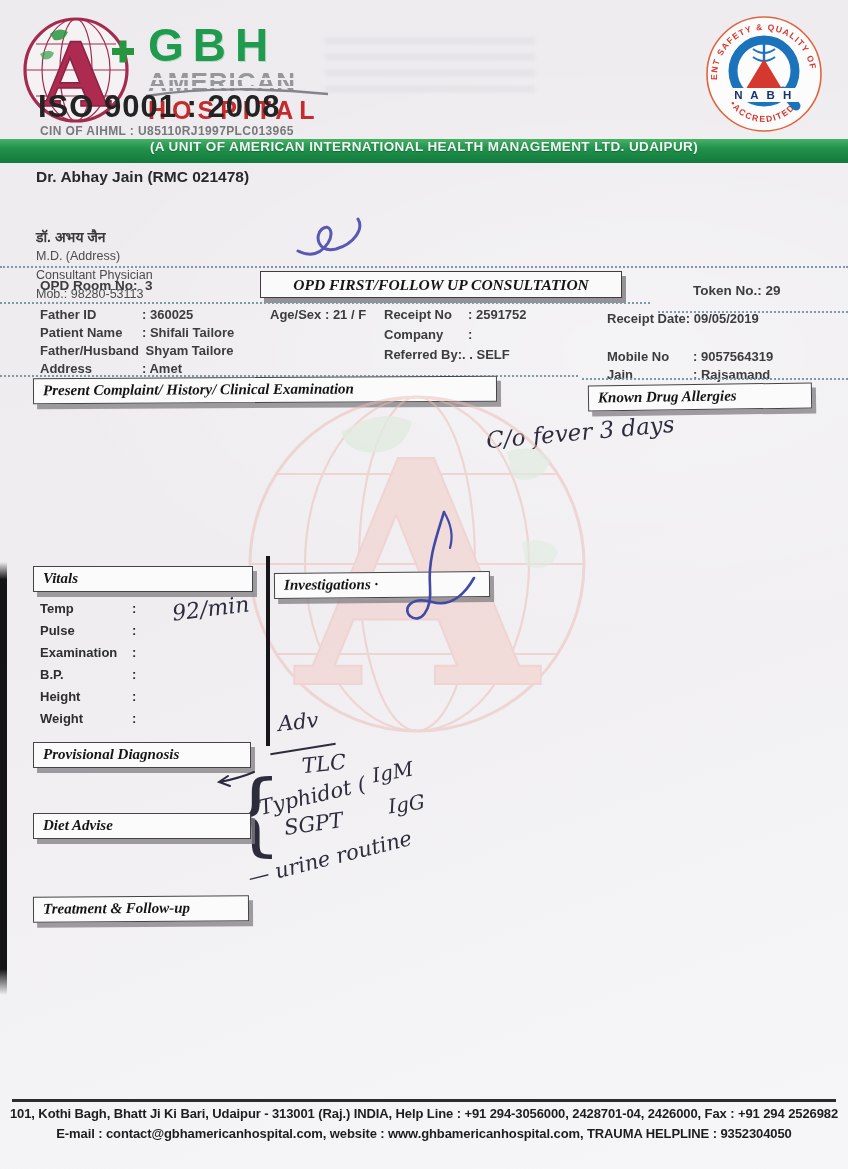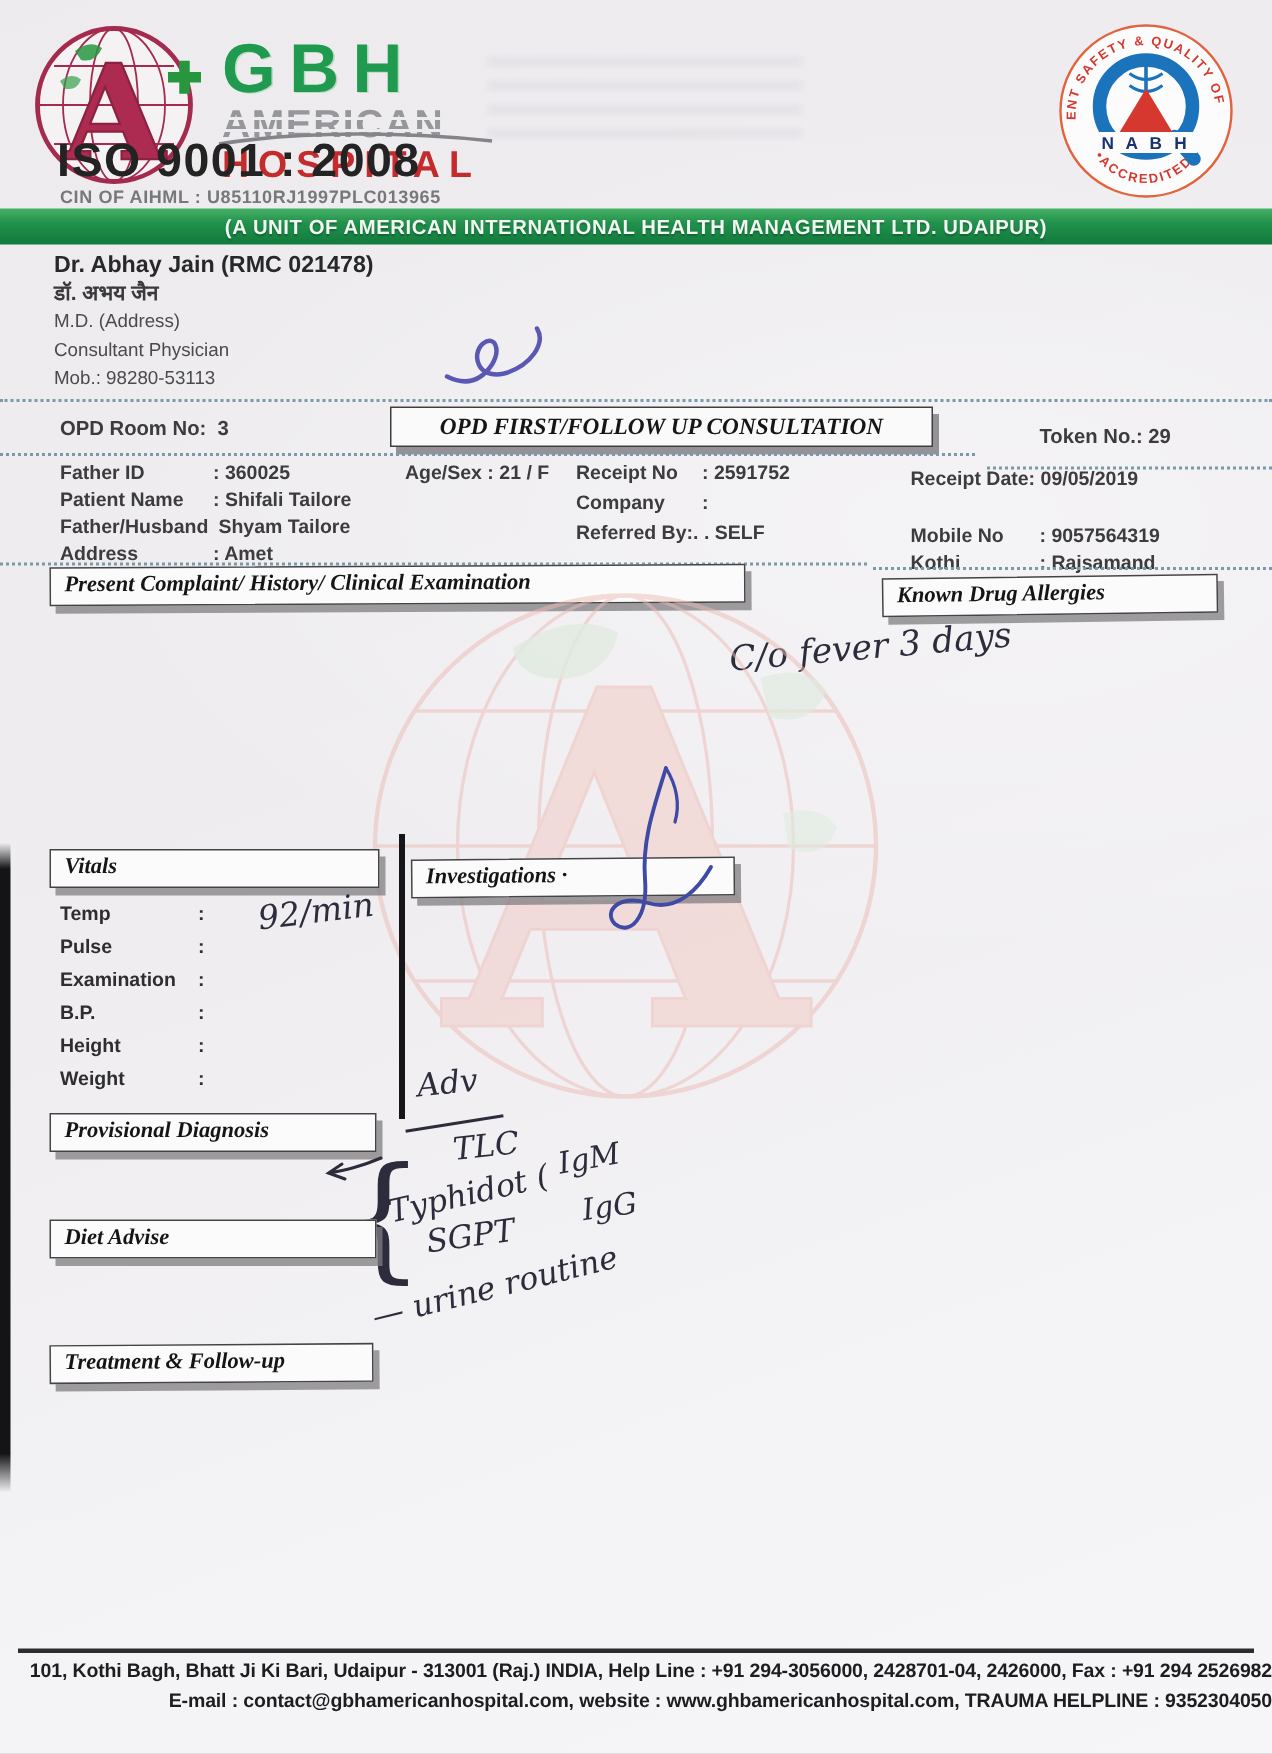--- a/index.html
+++ b/index.html
@@ -14,46 +14,46 @@
   .abs{position:absolute;}
   
   .brand-gbh{font-size:46px;font-weight:bold;color:#1f9a4e;letter-spacing:9px;line-height:1;text-shadow:1px 1px 0 #bcd9c4;}
   .brand-american{position:relative;font-size:26px;font-weight:bold;color:#96979b;letter-spacing:1px;line-height:1;margin-top:1px;}
   .brand-american .slat{position:absolute;left:0;width:168px;height:2px;background:#edebee;}
   .brand-hospital{font-size:25px;font-weight:bold;color:#c42b2c;letter-spacing:6px;line-height:1;margin-top:3px;}
   .iso{font-size:31px;font-weight:bold;color:#232323;letter-spacing:1px;}
   .cin{font-size:12px;font-weight:bold;color:#77787c;letter-spacing:.4px;}
   .banner{left:0;top:139px;width:848px;height:24px;
     background:linear-gradient(180deg,#47b168 0%,#21914b 40%,#127a3d 100%);
-    display:flex;align-items:center;justify-content:center;}
+    display:flex;align-items:flex-start;justify-content:center;}
   .banner span{color:#f2f7f3;font-size:13.5px;font-weight:bold;letter-spacing:.4px;text-shadow:0 1px 1px rgba(0,0,0,.25);}
   
   .doc{left:36px;top:167px;line-height:19px;}
   .doc .dname{font-size:15.5px;font-weight:bold;color:#28282a;}
-  .doc .dhindi{font-size:14px;font-weight:bold;color:#3a3a3c;}
+  .doc .dhindi{font-size:14px;font-weight:bold;color:#3a3a3c;margin-top:42px;}
   .doc .dsmall{font-size:12.5px;color:#4b4b4e;}
   
   .dots{border-top:2.2px dotted #7b9aa8;height:0;}
   
   .lbl{font-size:13px;font-weight:600;color:#3c3c3e;}
   .titlebox{left:260px;top:271px;width:360px;background:#fbfafb;border:1.6px solid #3e3e40;
     box-shadow:4px 5px 0 rgba(125,123,127,.8);padding:4px 0 3px;text-align:center;}
   .titlebox span{font-family:"Liberation Serif","DejaVu Serif",serif;font-style:italic;font-weight:bold;font-size:15.5px;color:#161616;}
   
   .secbox{background:#fcfbfc;border:1.6px solid #444446;box-shadow:4px 5px 0 rgba(128,125,130,.75);
     padding:3px 9px 4px;font-family:"Liberation Serif","DejaVu Serif",serif;
     font-style:italic;font-weight:bold;font-size:15px;color:#151515;}
   
   .vrow{position:absolute;left:40px;font-size:13px;font-weight:bold;color:#2e2e30;}
   .vrow .vl{display:inline-block;width:92px;}
   
   .hw{font-family:"DejaVu Serif","Liberation Serif",serif;font-style:italic;color:#2c2c3c;white-space:nowrap;}
   
   .frule{left:12px;top:1099px;width:824px;height:2.6px;background:#2c2c2e;}
-  .fline{left:0;width:848px;text-align:right;font-size:13px;font-weight:bold;color:#1d1d1f;letter-spacing:-.1px;}
+  .fline{left:0;width:848px;text-align:center;font-size:13px;font-weight:bold;color:#1d1d1f;letter-spacing:-.1px;}
   
   .edge-strip{left:0;top:562px;width:7px;height:433px;
     background:linear-gradient(180deg,rgba(20,20,22,0) 0%,#141416 4%,#141416 94%,rgba(20,20,22,0) 100%);}
   .vdiv{left:266px;top:556px;width:3.5px;height:190px;background:#16161a;}
   .bleed{left:325px;top:38px;width:210px;height:60px;opacity:.07;filter:blur(2px);
     background:repeating-linear-gradient(180deg,#667 0 6px,transparent 6px 16px);}
 </style>
 </head>
 <body>
 
@@ -174,21 +174,21 @@
     <span>Referred By</span><span>:. . SELF</span>
   </div>
 
   <div class="abs lbl" style="left:607px;top:311px">
     <span>Receipt Date:</span>&nbsp;<span>09/05/2019</span>
   </div>
   <div class="abs lbl" style="left:607px;top:349px">
     <span style="display:inline-block;width:86px">Mobile No</span><span>: 9057564319</span>
   </div>
   <div class="abs lbl" style="left:607px;top:367px">
-    <span style="display:inline-block;width:86px">Kothi</span><span>: Rajsamand</span>
+    <span style="display:inline-block;width:86px">Jain</span><span>: Rajsamand</span>
   </div>
 
   <div class="abs dots" style="left:0;top:375px;width:578px"></div>
   <div class="abs dots" style="left:582px;top:378px;width:266px"></div>
 
   <div class="abs secbox" style="left:33px;top:377px;width:444px;transform:rotate(-.3deg)">Present Complaint/ History/ Clinical Examination</div>
   <div class="abs secbox" style="left:588px;top:384px;width:204px;transform:rotate(-.8deg)">Known Drug Allergies</div>
 
   <div class="abs hw" style="left:486px;top:419px;font-size:23px;transform:rotate(-5deg)">C/o  fever  3 days</div>
 

